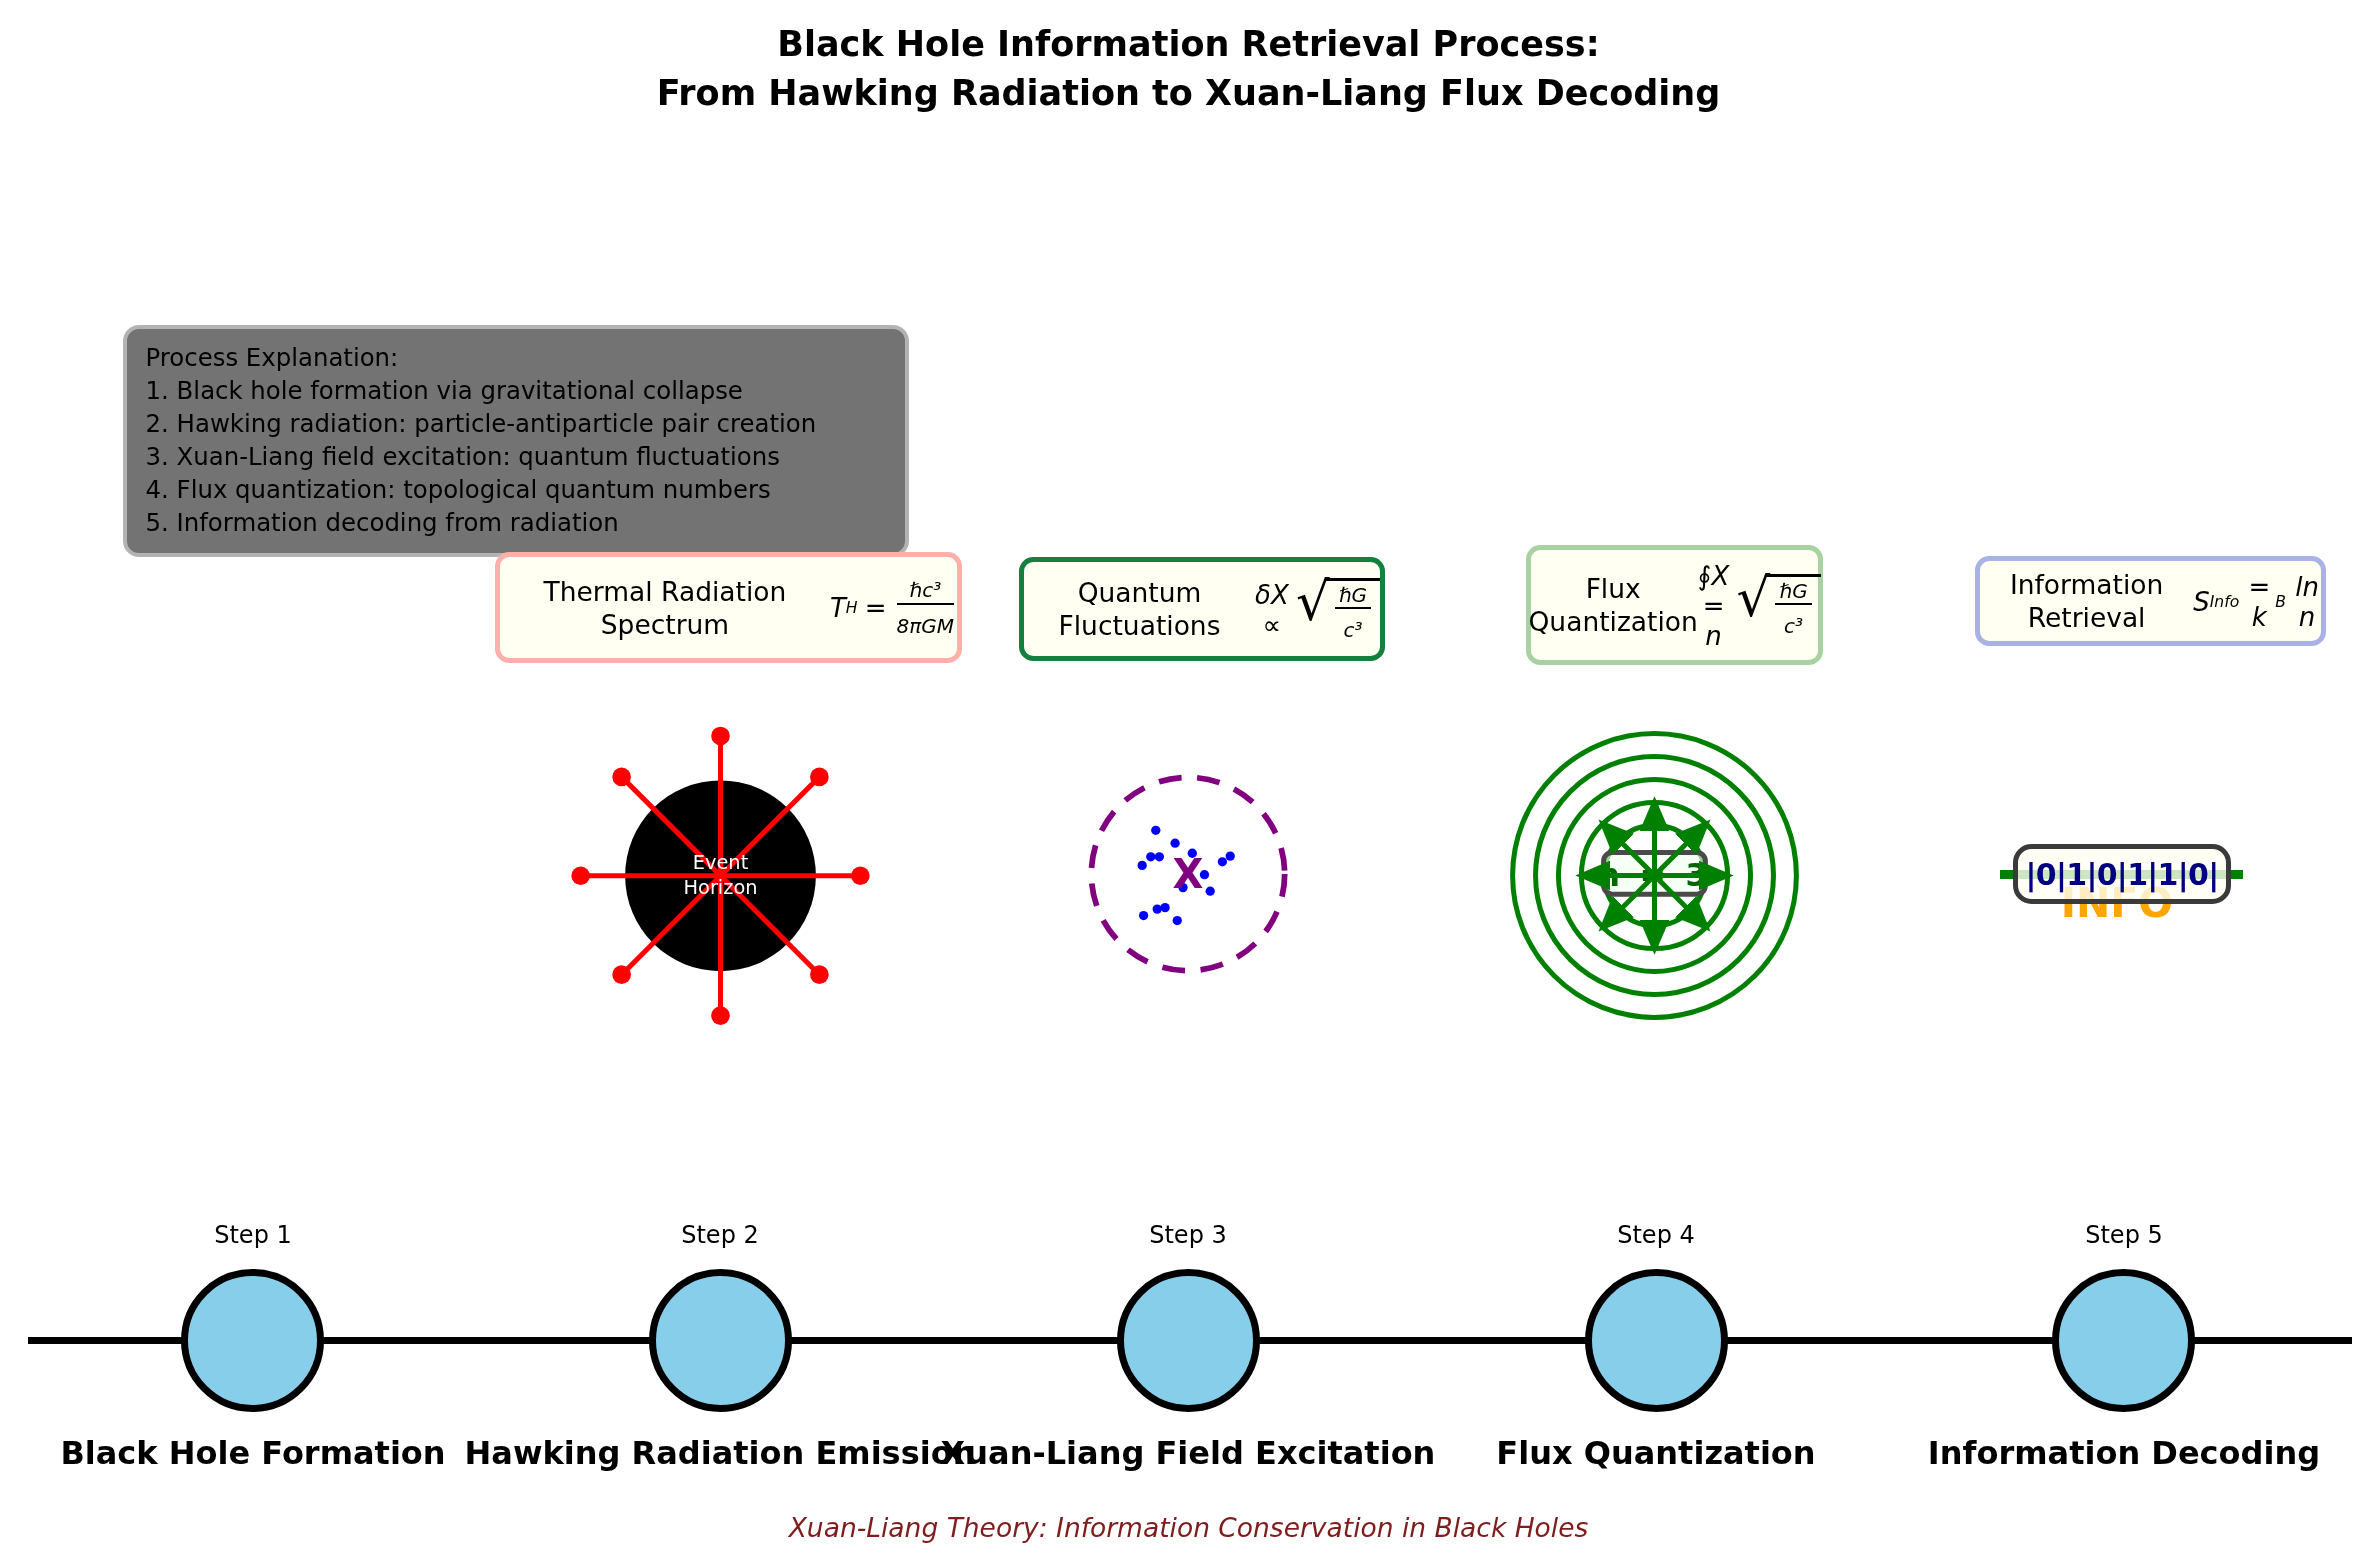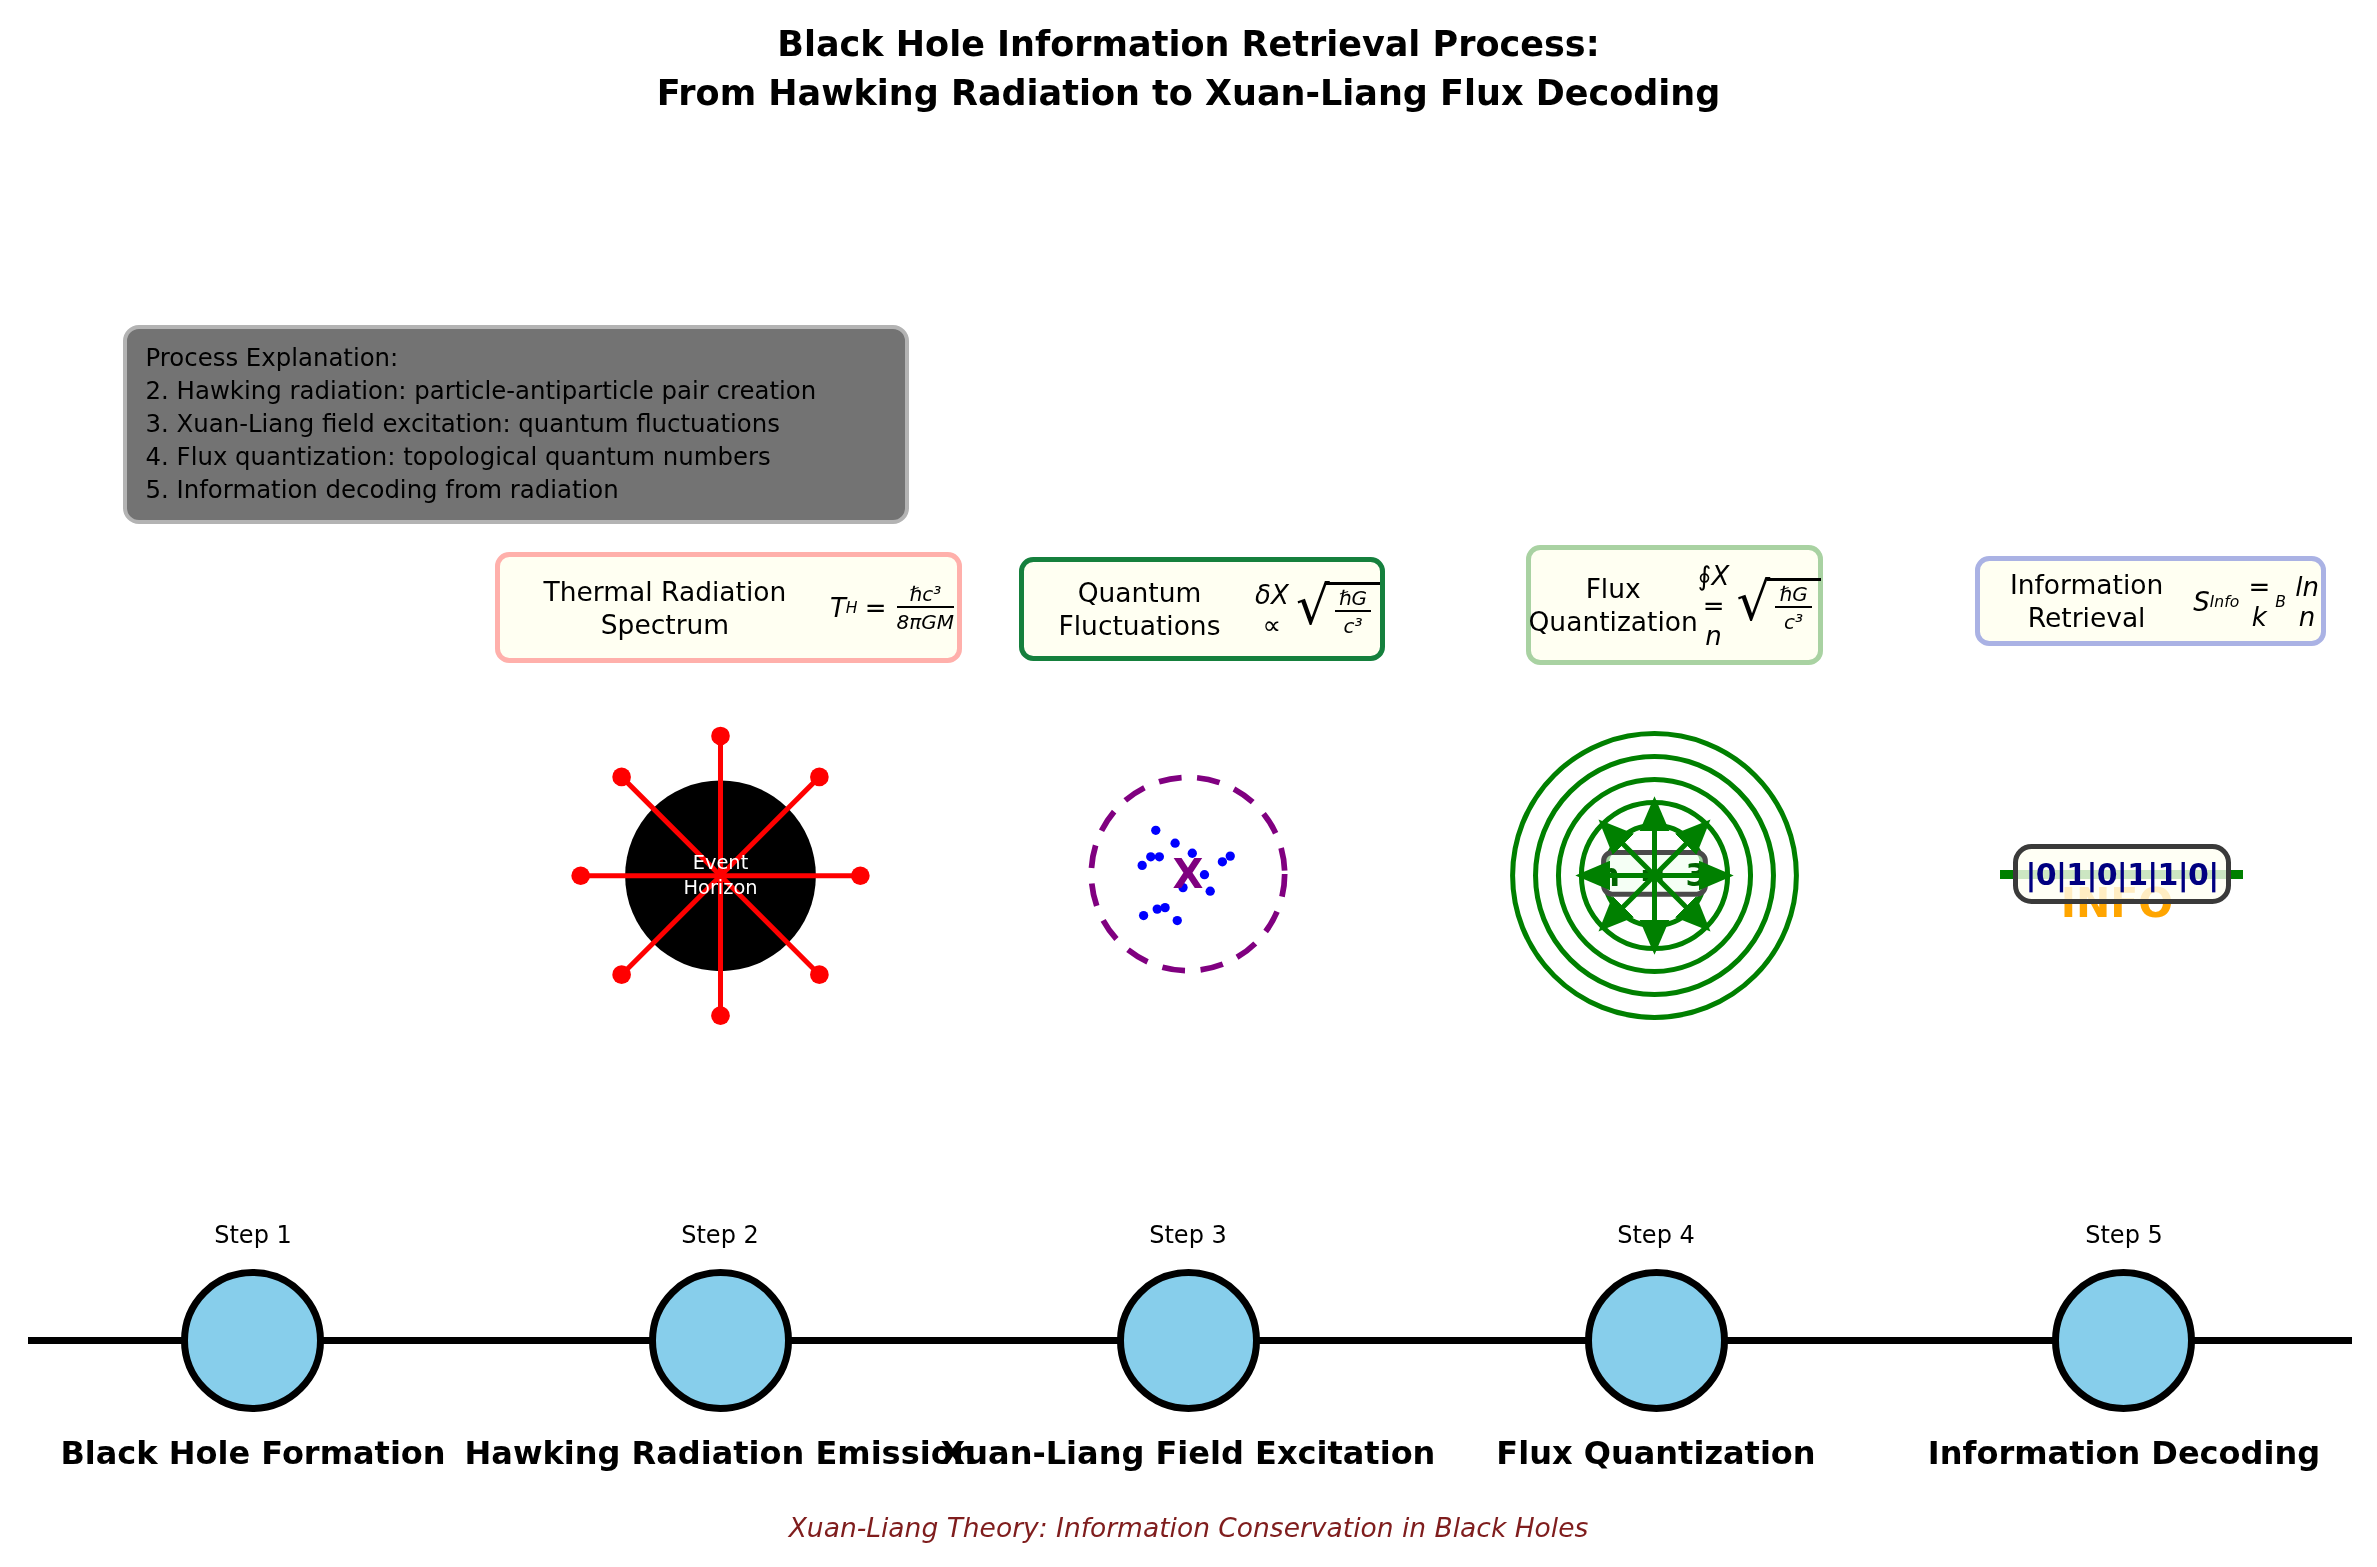--- a/index.html
+++ b/index.html
@@ -14,21 +14,21 @@
                font-size:24.4px;line-height:33px;}
   
   .fbox{box-sizing:border-box;background:#fffff2;border-radius:14.3px;text-align:center;
         display:flex;flex-direction:row;align-items:center;justify-content:center;}
   .fbox-title{font-size:26.5px;line-height:33px;}
   .formula{font-size:26px;font-style:italic;display:flex;align-items:center;justify-content:center;margin-top:1.4px;}
   .formula sub{font-size:0.6em;font-style:italic;}
   .frac{display:inline-flex;flex-direction:column;text-align:center;font-size:20px;line-height:1.12;
         vertical-align:middle;margin:0 2.9px;}
   .frac .num{border-bottom:2.9px solid #000;padding:0 4.3px 0.7px 4.3px;display:block;}
-  .frac .den{display:block;padding-top:3px;}
+  .frac .den{display:block;padding-top:10px;}
   .eqsp{margin:0 7.2px;}
   .sqrt{display:inline-flex;align-items:flex-start;margin-left:7.2px;}
   .sqrt-sym{font-style:normal;font-size:53px;line-height:0.92;font-weight:400;margin-right:-3.6px;}
   .sqrt-body{border-top:3.6px solid #000;padding:2.9px 5.7px 0 5.7px;}
   
   svg text{font-family:"DejaVu Sans","Liberation Sans",sans-serif;}
   
   .flux-line{background:#008000;z-index:1;}
   .info-watermark{z-index:2;color:#ffa500;font-weight:bold;font-size:41px;transform:translateX(-50%);}
   .binary-box{left:2013px;top:844px;width:218px;height:60px;box-sizing:border-box;z-index:3;
@@ -49,20 +49,21 @@
 
 <div id="stage">
 
   <div class="abs title">
     <div>Black Hole Information Retrieval Process:</div>
     <div>From Hawking Radiation to Xuan-Liang Flux Decoding</div>
   </div>
 
   <div class="abs process-box">
     <div>Process Explanation:</div>
+    <div>1. Black hole formation via gravitational collapse</div>
     <div>2. Hawking radiation: particle-antiparticle pair creation</div>
     <div>3. Xuan-Liang field excitation: quantum fluctuations</div>
     <div>4. Flux quantization: topological quantum numbers</div>
     <div>5. Information decoding from radiation</div>
   </div>
 
   <div class="abs fbox" style="left:495px;top:552px;width:467px;height:111px;border:5px solid #ffb0ab;">
     <div class="fbox-title">Thermal Radiation Spectrum</div>
     <div class="formula">
       <span>T</span>

